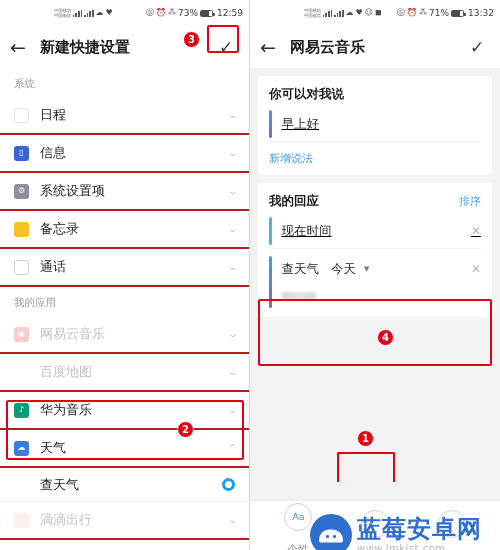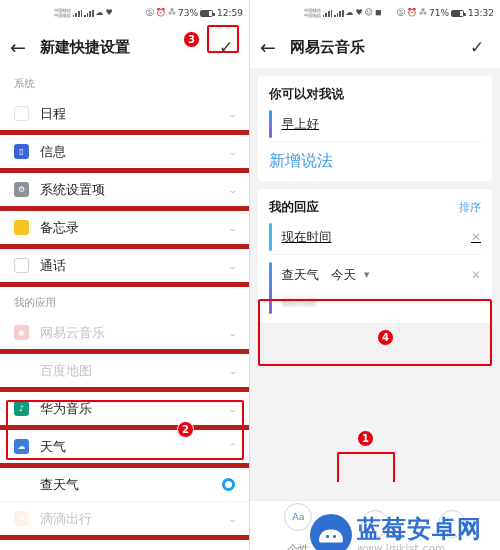--- a/index.html
+++ b/index.html
@@ -71,21 +71,21 @@
 
   
   .list-scroll { height: calc(550px - 26px - 42px); overflow: hidden; background: #ffffff; }
   .group-title {
     font-size: 10.5px; color: #9a9a9a; padding: 9px 14px 6px 14px;
     background: #ffffff;
   }
   .row {
     display: flex; align-items: center; height: 38px;
     padding: 0 12px 0 14px; background: #ffffff;
-    border-bottom: 5px solid #b91c1c;
+    border-bottom: 2px solid #b91c1c;
   }
   .row .ico {
     width: 15px; height: 15px; border-radius: 3px; flex: 0 0 auto;
     display: flex; align-items: center; justify-content: center;
     font-size: 8px; color: #fff; font-weight: 700; line-height: 1;
   }
   .row .lbl {
     margin-left: 11px; font-size: 13px; color: #1f1f1f; flex: 1 1 auto;
   }
   .row.dim .lbl { color: #c2c2c2; }
@@ -133,21 +133,21 @@
     border-bottom: 1px solid #eeeeee; margin-top: 7px; padding-bottom: 3px; text-decoration: underline;
   }
   .accent {
     width: 2.5px; align-self: stretch; min-height: 24px; border-radius: 2px;
     background: linear-gradient(180deg, #3aa0ee 0%, #8b5bd6 100%);
     flex: 0 0 auto;
   }
   .accent.blue { background: linear-gradient(180deg, #4fb0f2 0%, #4fb0f2 100%); }
   .entry .etext { margin-left: 10px; font-size: 12.5px; color: #1f1f1f; flex: 1 1 auto; }
   .entry .close { font-size: 12px; color: #b6b6b6; padding-left: 6px; }
-  .linkbtn { font-size: 16px; color: #3f9bea; margin-top: 9px; display: inline-block; }
+  .linkbtn { font-size: 11px; color: #3f9bea; margin-top: 9px; display: inline-block; }
 
   .resp-item { display: flex; margin-top: 7px; }
   .resp-body { flex: 1 1 auto; margin-left: 10px; }
   .resp-head { display: flex; align-items: center; min-height: 26px; }
   .resp-head .t { font-size: 12.5px; color: #1f1f1f; }
   .resp-head .t2 { font-size: 12.5px; color: #1f1f1f; margin-left: 12px; }
   .caret { font-size: 7px; color: #7a7a7a; margin-left: 8px; }
   .resp-head .close { margin-left: auto; font-size: 12px; color: #b6b6b6; }
   .blurline {
     width: 34px; height: 8px; margin: 10px 0 8px 0; border-radius: 2px;

